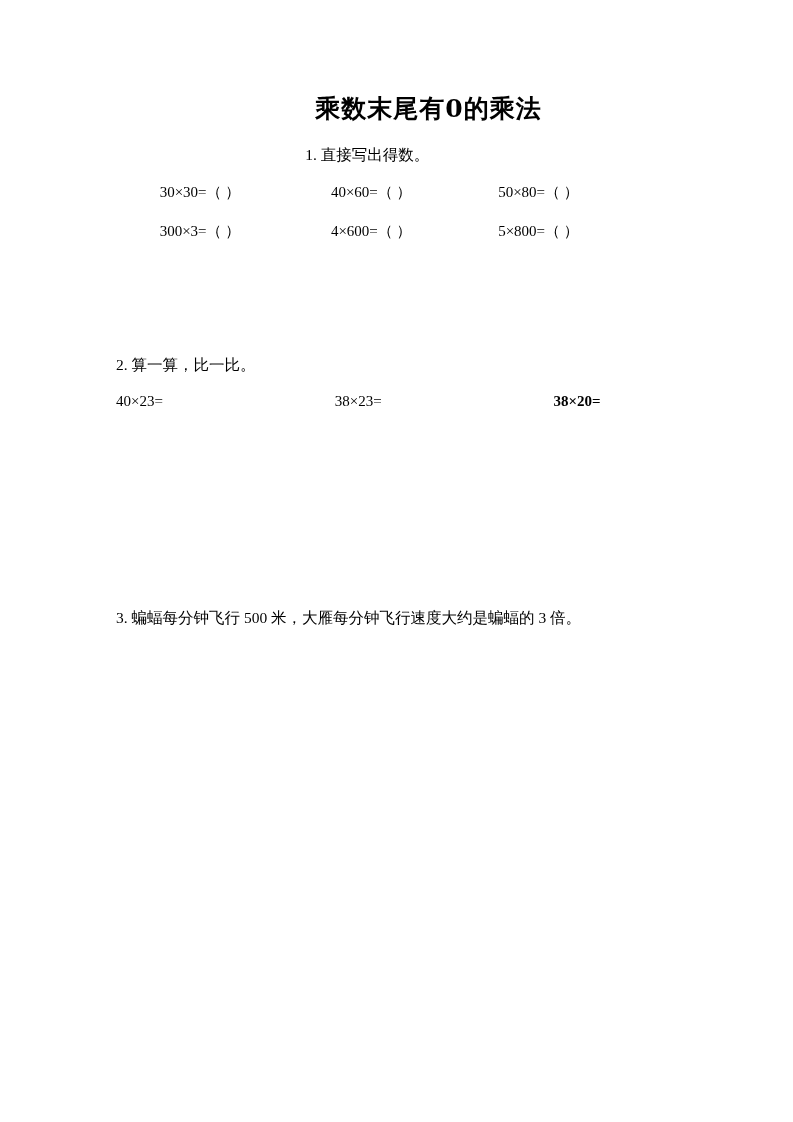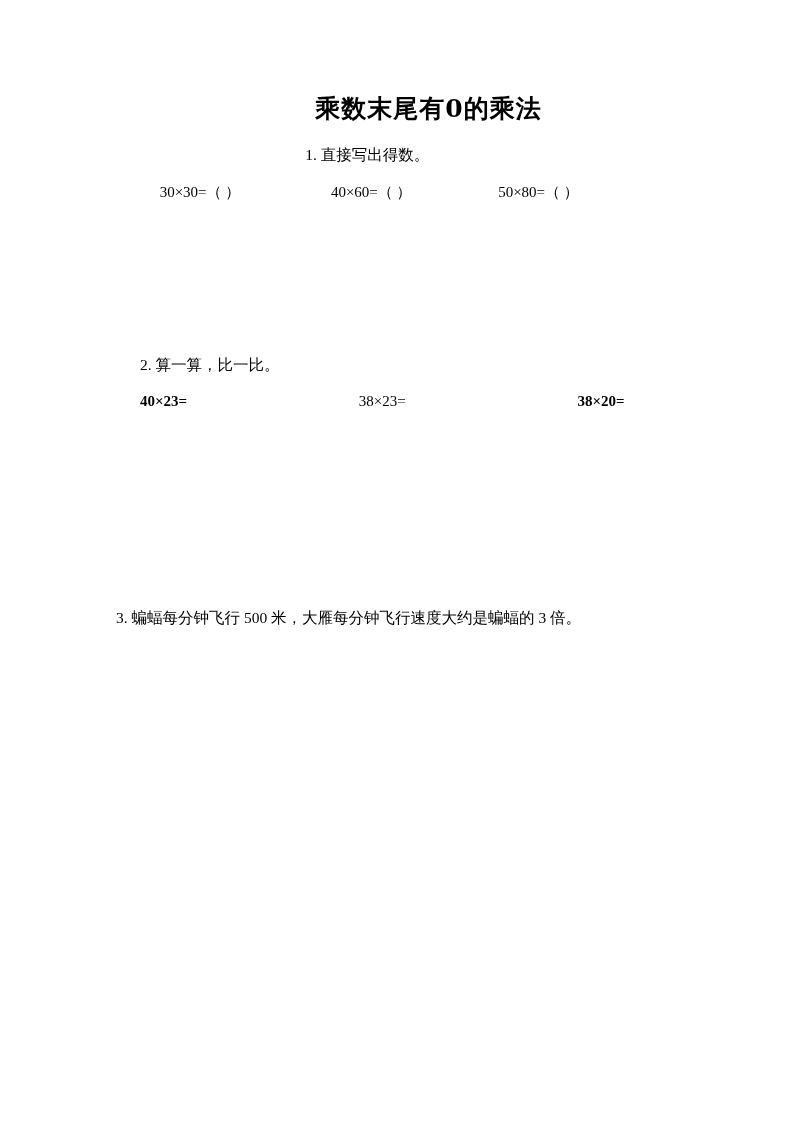--- a/index.html
+++ b/index.html
@@ -51,26 +51,26 @@
     display: inline-block;
     font-size: 15px;
     font-family: "Liberation Serif", "DejaVu Serif", serif;
   }
   
   .r1 .c1 { width: 168px; }
   .r1 .c2 { width: 167px; }
   .r1 .c3 { width: 160px; }
 
   
-  .r2 .c1 { width: 215px; font-weight: bold; }
+  .r2 .c1 { width: 215px; }
   .r2 .c2 { width: 215px; }
   .r2 .c3 { width: 150px; font-weight: bold; }
 
   .sec-1 { position: absolute; left: 116px; top: 145px; text-align: center; }
-  .sec-2 { position: absolute; left: 116px; top: 355px; margin-left: 24px; }
+  .sec-2 { position: absolute; left: 116px; top: 355px; }
   .sec-3 { position: absolute; left: 116px; top: 608px; }
 
   .sec-3 .qline { margin-bottom: 22px; text-align: right; }
 </style>
 </head>
 <body>
 
 <div class="page">
 
   <div class="title">乘数末尾有0的乘法</div>
@@ -78,20 +78,25 @@
   <div class="sec-1">
     <div class="qline q-head">1. 直接写出得数。</div>
 
 
     <div class="row r1">
       <span class="cell c1">30×30=（    ）</span>
       <span class="cell c2">40×60=（    ）</span>
       <span class="cell c3">50×80=（    ）</span>
     </div>
 
+    <div class="row r1">
+      <span class="cell c1">300×3=（    ）</span>
+      <span class="cell c2">4×600=（    ）</span>
+      <span class="cell c3">5×800=（    ）</span>
+    </div>
   </div>
 
   <div class="sec-2">
     <div class="qline q-head">2. 算一算，比一比。</div>
 
     <div class="row r2">
       <span class="cell c1">40×23=</span>
       <span class="cell c2">38×23=</span>
       <span class="cell c3">38×20=</span>
     </div>

